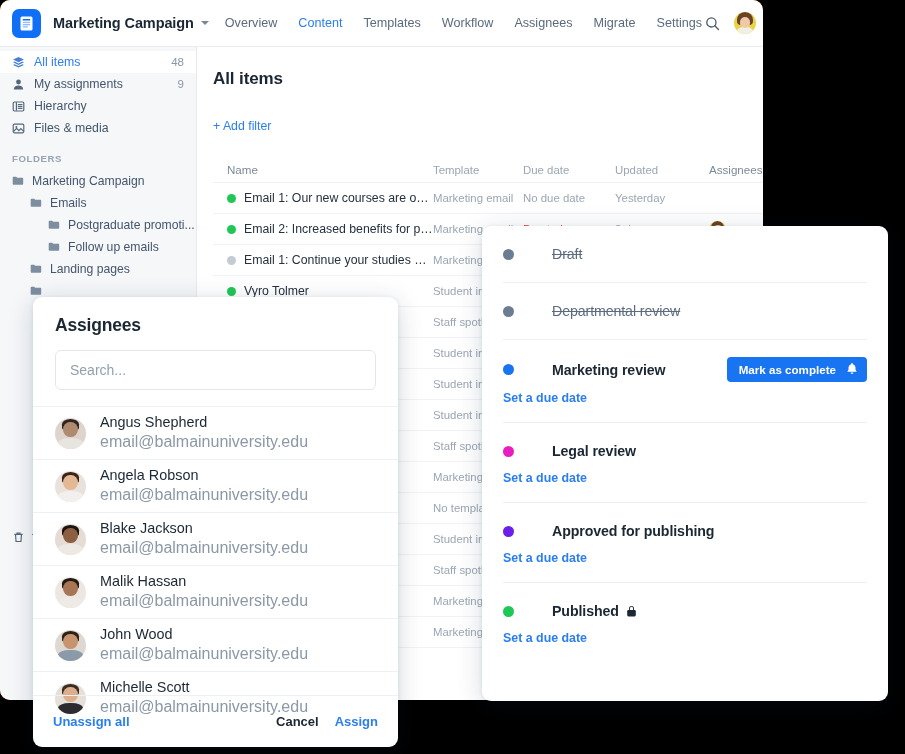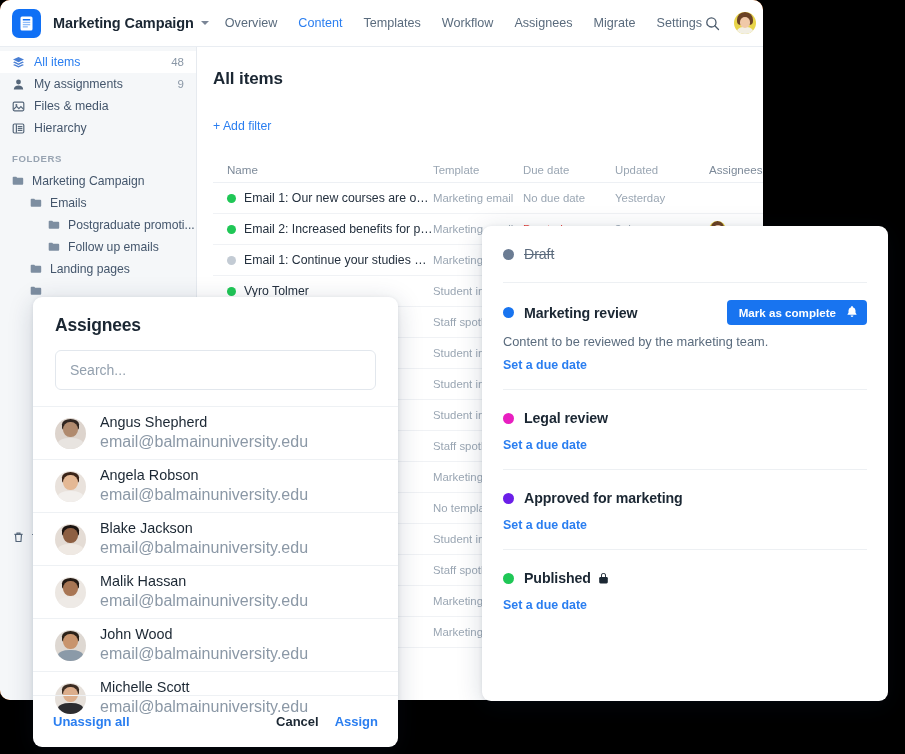--- a/index.html
+++ b/index.html
@@ -141,21 +141,21 @@
   
   .wf-panel {
     position: absolute; left: 482px; top: 226px; width: 406px; height: 475px;
     background: #ffffff; border-radius: 9px;
     box-shadow: 0 5px 26px rgba(20,40,70,0.17), 0 1px 4px rgba(20,40,70,0.10);
     padding: 0 21px;
   }
   .wf-item { padding: 17px 0 0 0; }
   .wf-head { display: flex; align-items: center; min-height: 22px; }
   .wf-dot { width: 11px; height: 11px; border-radius: 50%; flex: none; margin-right: 10px; }
-  .wf-label { font-size: 14.2px; color: #1b2733; font-weight: bold; letter-spacing: -0.1px; }
+  .wf-label { font-size: 14.2px; color: #1b2733; font-weight: bold; letter-spacing: -0.1px; margin-left: 28px; }
   .wf-item.done .wf-label { color: #5c6b7d; font-weight: normal; text-decoration: line-through; }
   .wf-desc { font-size: 12.8px; color: #5a6b7d; margin-top: 9px; }
   .wf-due { font-size: 12.4px; color: #2a7ef0; margin-top: 9px; cursor: pointer; font-weight: bold; }
   .wf-sep { height: 1px; background: #edf0f3; margin-top: 17px; }
   .btn-complete {
     margin-left: auto; background: #1874f0; color: #fff; border: none; border-radius: 4px;
     height: 25px; padding: 0 9px 0 12px; font-size: 11.6px; font-weight: bold;
     display: flex; align-items: center; gap: 10px; cursor: pointer;
     font-family: "Liberation Sans", sans-serif;
   }
@@ -267,38 +267,38 @@
               <circle cx="6.5" cy="4" r="2.4"></circle>
                 <path d="M1.8 11.5c0-2.6 2.1-4 4.7-4s4.7 1.4 4.7 4z"></path>
             </svg>
           </span>
           <span class="si-lbl">My assignments</span>
           <span class="si-cnt">9</span>
         </div>
         <div class="side-item">
           <span class="si-ic">
             <svg width="13" height="13" viewBox="0 0 13 13" fill="none" stroke="#56677a" stroke-width="1.2">
-              <rect x="1.2" y="2.2" width="10.6" height="8.6" rx="1.2"></rect>
-              <circle cx="4.4" cy="5" r="1" fill="#56677a" stroke="none"></circle>
-              <path d="M1.6 9.4l3-3 2.3 2.3 2-2 2.5 2.5"></path>
-            </svg>
-          </span>
-          <span class="si-lbl">Files &amp; media</span>
-        </div>
-        <div class="side-item">
-          <span class="si-ic">
-            <svg width="13" height="13" viewBox="0 0 13 13" fill="none" stroke="#56677a" stroke-width="1.2">
               <rect x="1.2" y="2" width="10.6" height="9" rx="1.2"></rect>
               <line x1="4.4" y1="2.2" x2="4.4" y2="10.8"></line>
               <line x1="5.8" y1="4.6" x2="10.4" y2="4.6"></line>
               <line x1="5.8" y1="6.5" x2="10.4" y2="6.5"></line>
               <line x1="5.8" y1="8.4" x2="10.4" y2="8.4"></line>
             </svg>
           </span>
           <span class="si-lbl">Hierarchy</span>
+        </div>
+        <div class="side-item">
+          <span class="si-ic">
+            <svg width="13" height="13" viewBox="0 0 13 13" fill="none" stroke="#56677a" stroke-width="1.2">
+              <rect x="1.2" y="2.2" width="10.6" height="8.6" rx="1.2"></rect>
+              <circle cx="4.4" cy="5" r="1" fill="#56677a" stroke="none"></circle>
+              <path d="M1.6 9.4l3-3 2.3 2.3 2-2 2.5 2.5"></path>
+            </svg>
+          </span>
+          <span class="si-lbl">Files &amp; media</span>
         </div>
 
         <div class="folders-hd">FOLDERS</div>
 
         <div class="folder-row lvl1">
           <span class="fr-ic">
               <svg width="12" height="12" viewBox="0 0 12 12" fill="#7d8ea1">
                 <path d="M0.7 2.6a.9.9 0 01.9-.9h2.6l1 1.1h5.1a.9.9 0 01.9.9v5.1a.9.9 0 01-.9.9H1.6a.9.9 0 01-.9-.9z"></path>
               </svg>
             </span>
@@ -571,48 +571,54 @@
 
   <div class="wf-panel">
     <div id="wf-list">
         <div class="wf-item done">
           <div class="wf-head">
             <span class="wf-dot" style="background:#6b7c93"></span>
             <span class="wf-label">Draft</span>
           </div>
           <div class="wf-sep"></div>
         </div>
+        <div class="wf-item done">
+          <div class="wf-head">
+            <span class="wf-dot" style="background:#6b7c93"></span>
+            <span class="wf-label">Departmental review</span>
+          </div>
+          <div class="wf-sep"></div>
+        </div>
         <div class="wf-item">
           <div class="wf-head">
             <span class="wf-dot" style="background:#1874f0"></span>
             <span class="wf-label">Marketing review</span>
             <button class="btn-complete">
               <span>Mark as complete</span>
               <span><svg width="12" height="13" viewBox="0 0 12 13" fill="#fff">
                   <path d="M6 1a.9.9 0 01.9.9v.3A3.5 3.5 0 019.5 5.6v2.1l1 1.5v.6h-9v-.6l1-1.5V5.6A3.5 3.5 0 015.1 2.2v-.3A.9.9 0 016 1z"></path>
                   <path d="M4.6 10.5h2.8a1.4 1.4 0 01-2.8 0z"></path>
                 </svg></span>
             </button>
           </div>
-          <div class="wf-desc">Content to be reviewed by the marketing team.</div>
           <div class="wf-due">Set a due date</div>
           <div class="wf-sep"></div>
         </div>
         <div class="wf-item">
           <div class="wf-head">
             <span class="wf-dot" style="background:#e81fc0"></span>
             <span class="wf-label">Legal review</span>
           </div>
           <div class="wf-due">Set a due date</div>
           <div class="wf-sep"></div>
         </div>
         <div class="wf-item">
           <div class="wf-head">
             <span class="wf-dot" style="background:#6b1fe8"></span>
-            <span class="wf-label">Approved for marketing</span>
+            <span class="wf-label">Approved for publishing</span>
           </div>
           <div class="wf-due">Set a due date</div>
           <div class="wf-sep"></div>
         </div>
         <div class="wf-item">
           <div class="wf-head">
             <span class="wf-dot" style="background:#1fc756"></span>
             <span class="wf-label">Published</span>
             <span class="lock-ic">
               <svg width="11" height="12" viewBox="0 0 11 12" fill="#1b2733">

